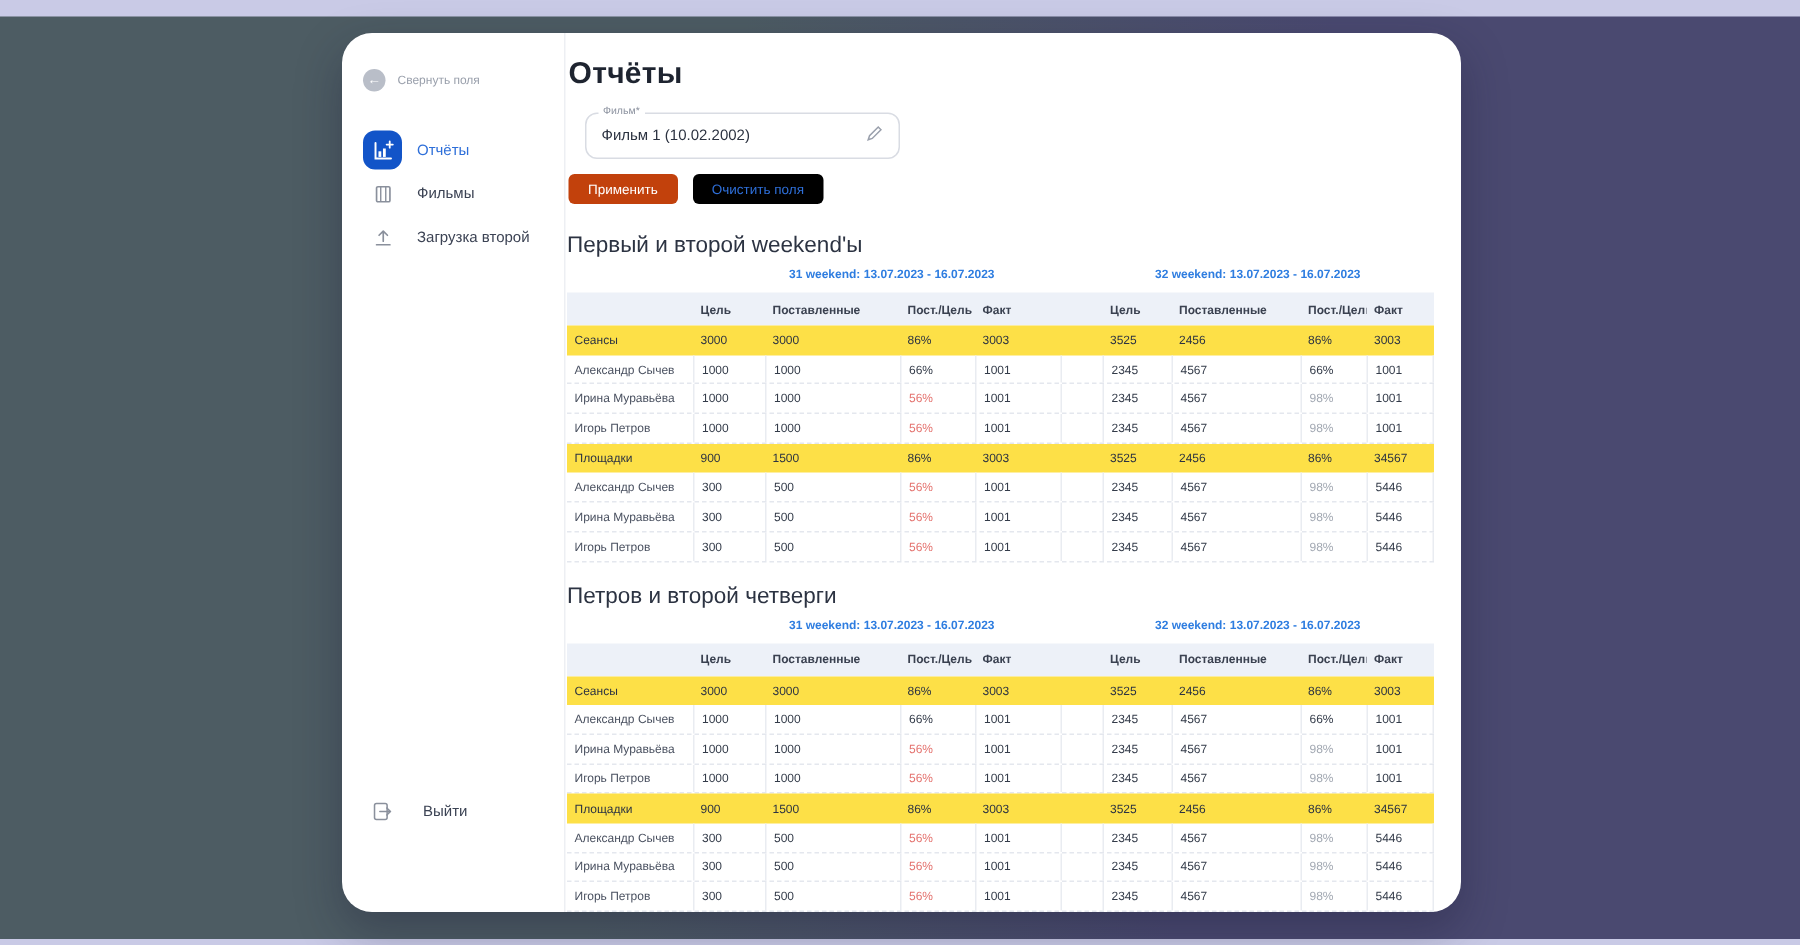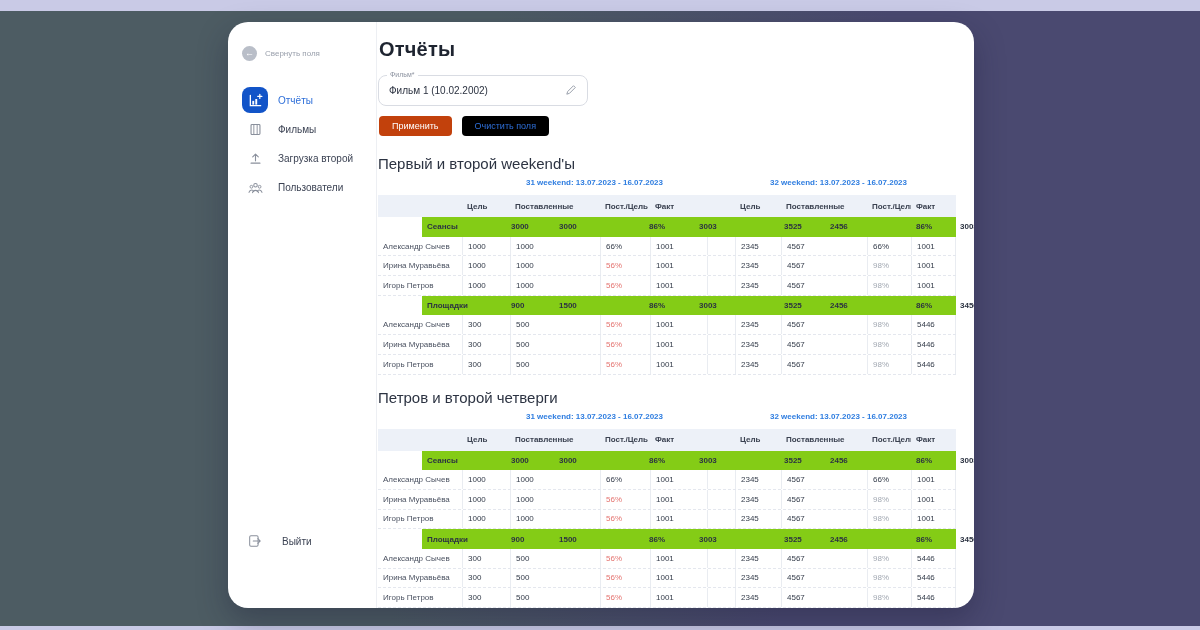--- a/index.html
+++ b/index.html
@@ -33,21 +33,21 @@
   .nav-item { display:flex; align-items:center; gap:10px; height:26px; cursor:pointer; font-size:10px; color:#3c4354; }
   .nav-item .ico { width:26px; display:flex; justify-content:center; align-items:center; flex-shrink:0; }
   .icon-box { width:26px; height:26px; background:#1254c8; border-radius:8px; display:flex; align-items:center; justify-content:center; }
   .nav-item.active .label { color:#2e6fd9; }
   .spacer { flex:1; }
   .logout-row { display:flex; align-items:center; gap:14px; cursor:pointer; font-size:10px; color:#3c4354; }
   .logout-row .ico { width:26px; display:flex; justify-content:center; }
   
   .main { flex:1; padding:16px 19px 0 1px; position:relative; }
   .page-title { font-size:20px; font-weight:bold; color:#1e2430; margin:0 0 0 1px; letter-spacing:.2px; }
-  .form-row { display:flex; gap:11px; margin-top:14px; margin-left:0;align-items:center; }
+  .form-row { display:flex; gap:11px; margin-top:14px; margin-left:12px;align-items:center; }
   .field {
     position:relative; width:210px; height:31px; border:1px solid #d9dce3; border-radius:8px;
     display:flex; align-items:center; padding:0 10px; background:#fff; cursor:text;
   }
   .field-label {
     position:absolute; top:-5px; left:8px; background:#fff; padding:0 3px;
     font-size:7px; color:#8d93a0; white-space:nowrap;
   }
   .field-value { font-size:10px; color:#2b3240; flex:1; white-space:nowrap; overflow:hidden; }
   .caret-down {
@@ -66,21 +66,21 @@
   .period-link { position:absolute; font-size:8px; font-weight:bold; color:#2e7de0; cursor:pointer; white-space:nowrap; }
   .period-link.p1 { left:148px; }
   .period-link.p2 { left:392px; }
   .tbl { margin-top:5px; width:578px; font-size:8px; }
   .trow {
     display:grid;
     grid-template-columns:84px 48px 90px 50px 57px 28px 46px 86px 44px 45px;
     align-items:center; height:19.7px;
   }
   .trow.thead { height:22px; background:#edf1f8; font-weight:bold; color:#3a4150; }
-  .trow.bold { background:#84cc16; font-weight:bold; color:#2c3342;margin-left:44px; }
+  .trow.bold { background:#fde047; font-weight:normal; color:#2c3342; }
   .trow.plain { border-bottom:1px dashed #e4e7ee; color:#333b49; }
   .trow.plain .cell.v { border-left:1px solid #e9ecf1; align-self:stretch; display:flex; align-items:center; }
   .trow.plain .cell.last { border-right:1px solid #e9ecf1; }
   .cell { padding-left:5px; white-space:nowrap; overflow:hidden; }
   .cell.name { color:#4a5160; }
   .trow.bold .cell.name { color:#2c3342; }
   .cell.red { color:#e4736f; }
   .cell.grey { color:#a2a8b2; }
 </style>
 </head>
@@ -124,31 +124,20 @@
       <div class="nav-item">
         <span class="ico">
           <svg width="13" height="13" viewBox="0 0 14 14">
             <path d="M7 9.5 V2.5 M4 5.2 L7 2.2 L10 5.2" stroke="#8a909c" stroke-width="1.2" fill="none" stroke-linecap="round" stroke-linejoin="round"></path>
             <path d="M2.2 12 h9.6" stroke="#8a909c" stroke-width="1.2" stroke-linecap="round"></path>
           </svg>
         </span>
         <span class="label">Загрузка второй</span>
       </div>
 
-      <div class="nav-item">
-        <span class="ico">
-          <svg width="15" height="13" viewBox="0 0 16 14">
-            <circle cx="3.6" cy="6.2" r="1.5" fill="none" stroke="#8a909c" stroke-width="1"></circle>
-            <circle cx="12.4" cy="6.2" r="1.5" fill="none" stroke="#8a909c" stroke-width="1"></circle>
-            <circle cx="8" cy="4.6" r="1.9" fill="none" stroke="#8a909c" stroke-width="1.1"></circle>
-            <path d="M1 12.4 a2.8 2.8 0 0 1 5.2-1.2 M15 12.4 a2.8 2.8 0 0 0 -5.2-1.2 M4.8 12.6 a3.3 3.3 0 0 1 6.4 0" fill="none" stroke="#8a909c" stroke-width="1.1" stroke-linecap="round"></path>
-          </svg>
-        </span>
-        <span class="label">Пользователи</span>
-      </div>
     </div>
 
     <div class="spacer"></div>
 
     <div class="logout-row">
       <span class="ico">
         <svg width="14" height="14" viewBox="0 0 15 15">
           <rect x="1.8" y="1.8" width="9" height="11.4" rx="1.4" fill="none" stroke="#8a909c" stroke-width="1.1"></rect>
           <path d="M5.6 7.5 h7.4 M10.6 5 L13.2 7.5 L10.6 10" fill="none" stroke="#8a909c" stroke-width="1.1" stroke-linecap="round" stroke-linejoin="round"></path>
         </svg>

